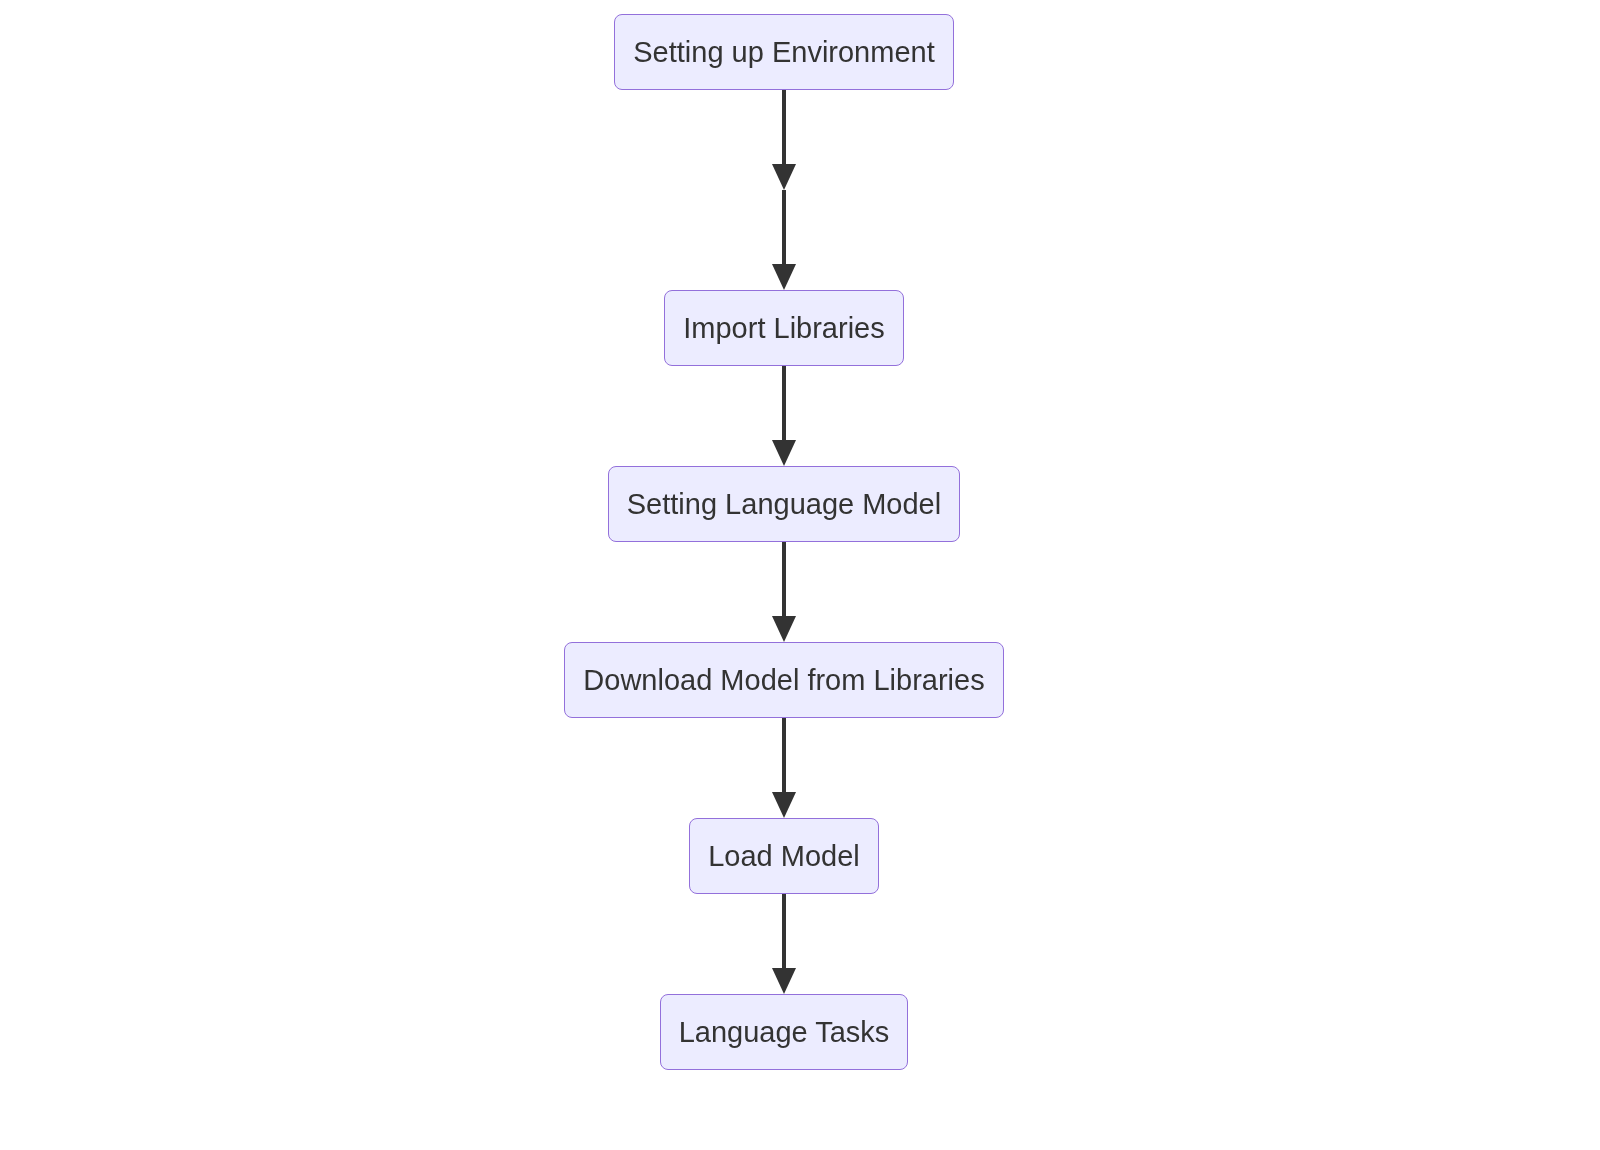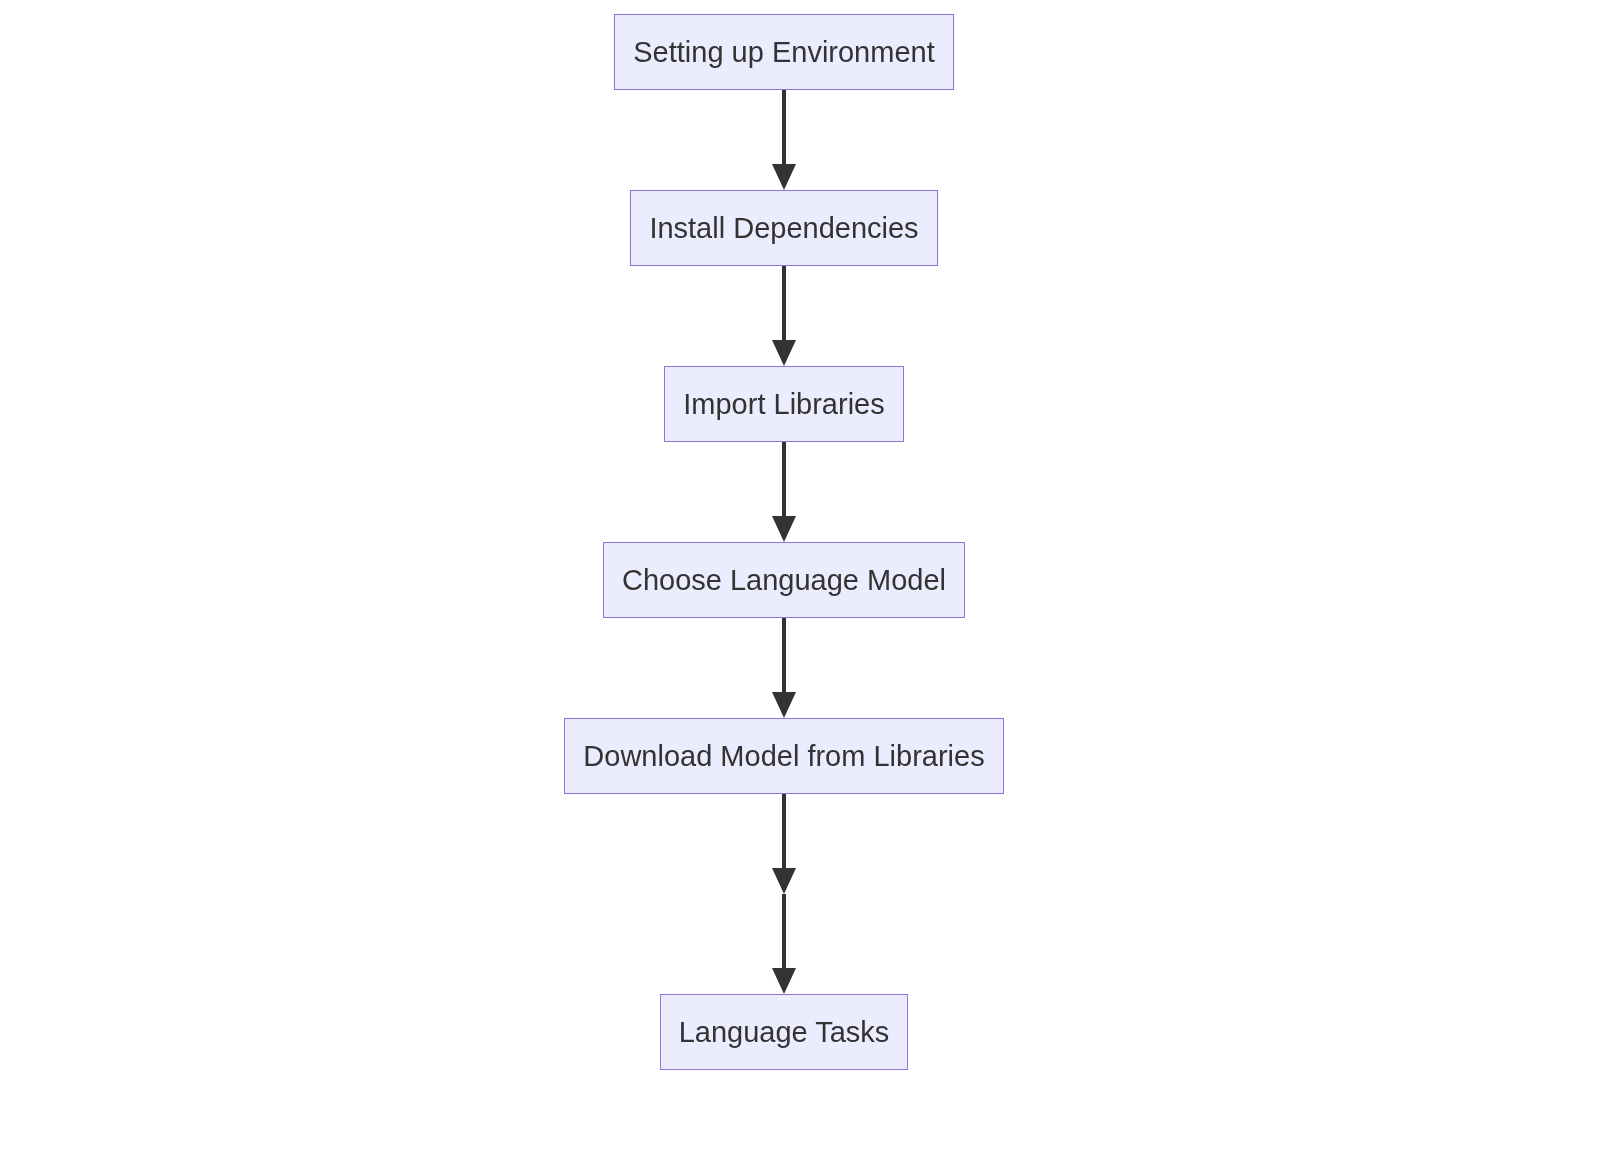--- a/index.html
+++ b/index.html
@@ -29,21 +29,21 @@
 
   .node {
     box-sizing: border-box;
     height: 76px;
     padding: 0 18px;
     display: flex;
     align-items: center;
     justify-content: center;
     background: #ECECFF;
     border: 1.5px solid #9370DB;
-    border-radius: 0;
+    border-radius: 8px;
     color: #333333;
     font-size: 29px;
     line-height: 1;
     white-space: nowrap;
     text-shadow: 0 0 0 rgba(0,0,0,0);
   }
 
   .arrow {
     height: 100px;
     display: flex;
@@ -69,48 +69,48 @@
 <div class="canvas">
   <div class="diagram">
 
     <div class="node">Setting up Environment</div>
 
     <div class="arrow">
       <div class="arrow-line"></div>
       <div class="arrow-head"></div>
     </div>
 
-    <div class="node">Install Dependencies</div>
 
     <div class="arrow">
       <div class="arrow-line"></div>
       <div class="arrow-head"></div>
     </div>
 
     <div class="node">Import Libraries</div>
 
     <div class="arrow">
       <div class="arrow-line"></div>
       <div class="arrow-head"></div>
     </div>
 
-    <div class="node">Choose Language Model</div>
+    <div class="node">Setting Language Model</div>
 
     <div class="arrow">
       <div class="arrow-line"></div>
       <div class="arrow-head"></div>
     </div>
 
     <div class="node">Download Model from Libraries</div>
 
     <div class="arrow">
       <div class="arrow-line"></div>
       <div class="arrow-head"></div>
     </div>
 
+    <div class="node">Load Model</div>
 
     <div class="arrow">
       <div class="arrow-line"></div>
       <div class="arrow-head"></div>
     </div>
 
     <div class="node">Language Tasks</div>
 
   </div>
 </div>

